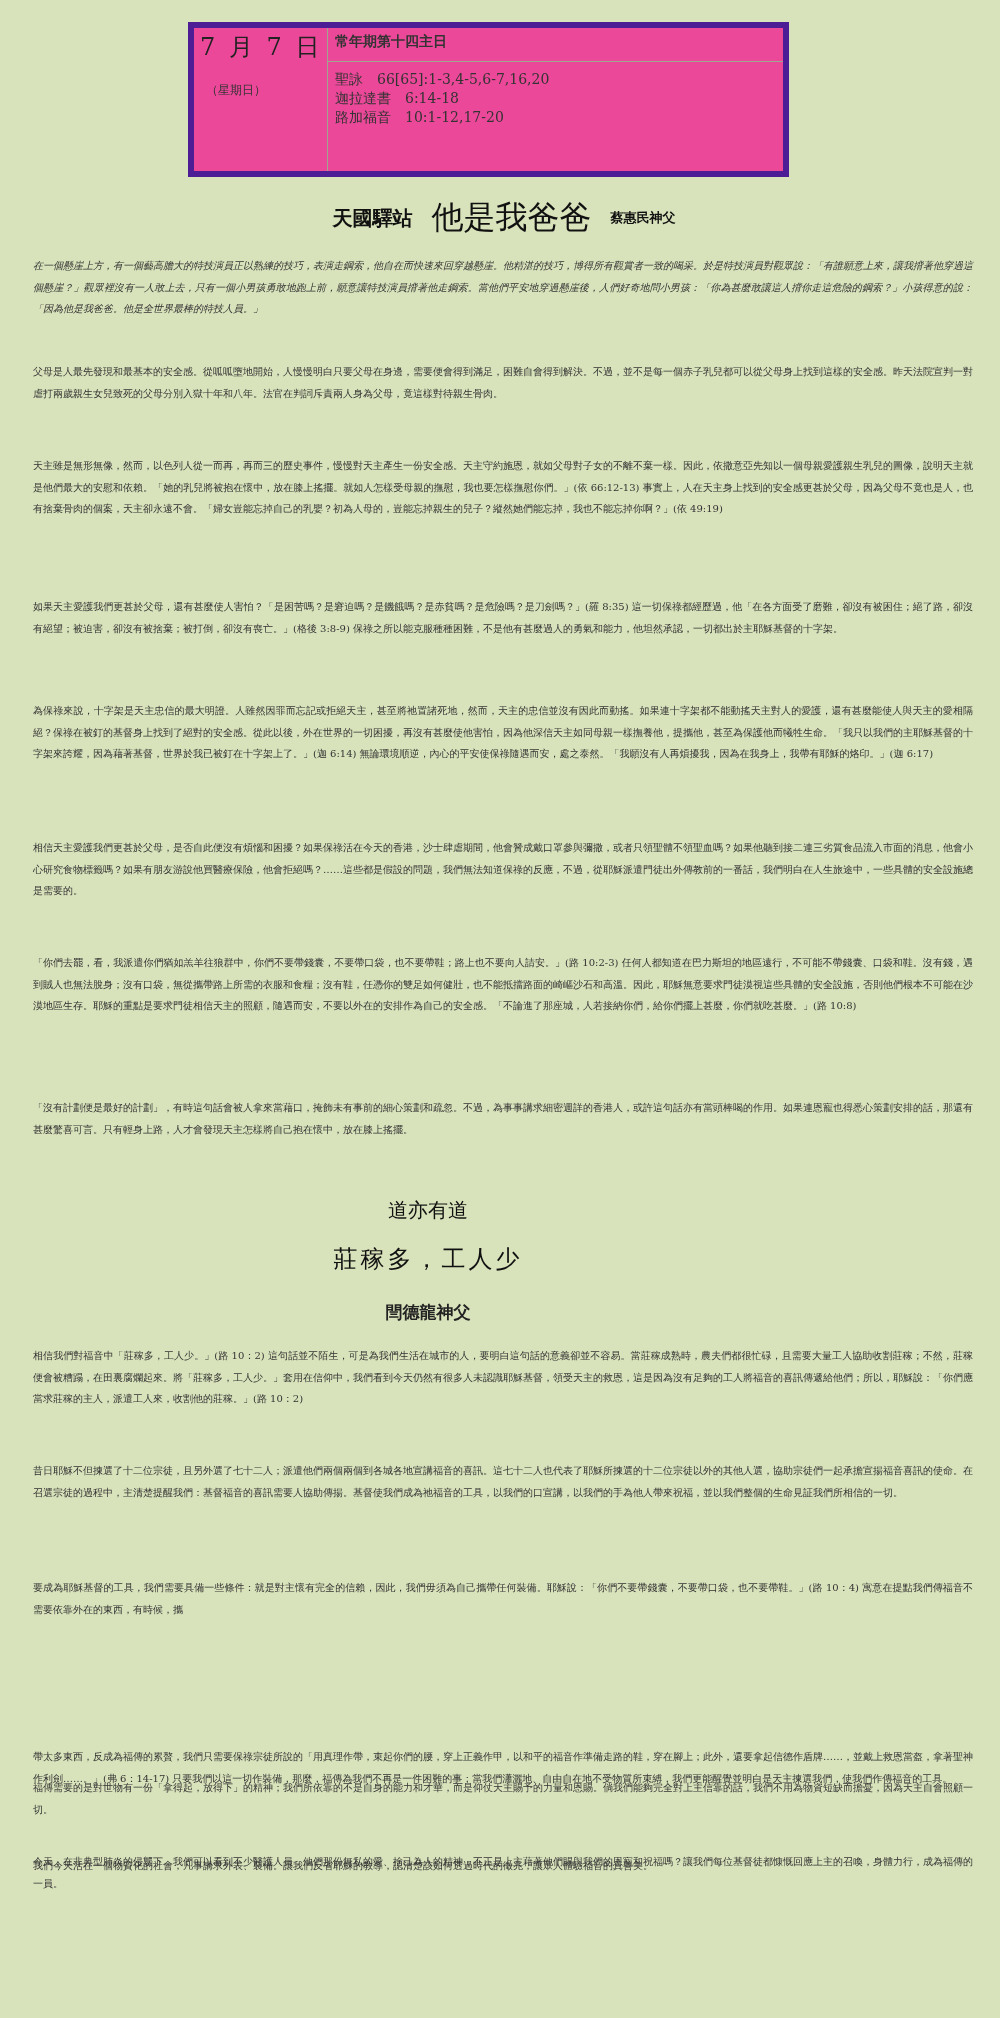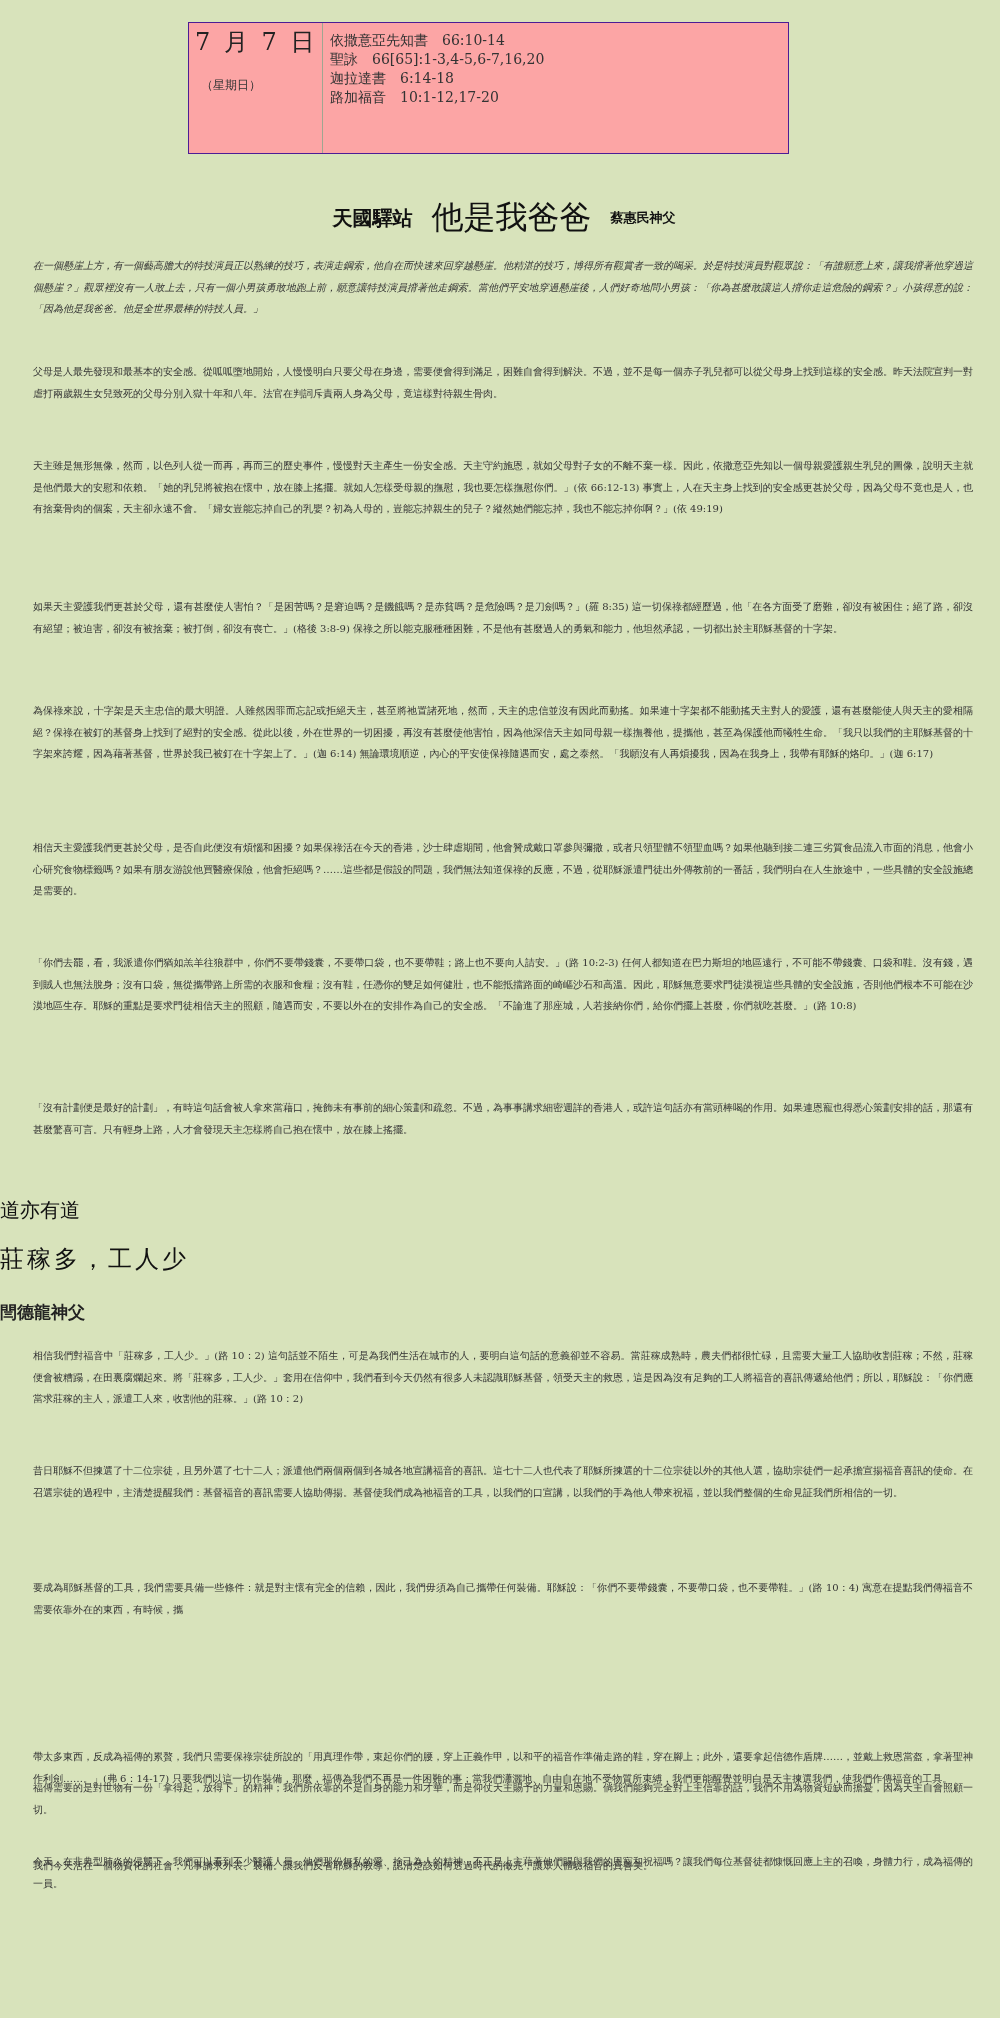--- a/index.html
+++ b/index.html
@@ -8,25 +8,25 @@
     height: 2018px;
     background: #d8e3bb;
     color: #333;
     font-family: "DejaVu Serif", "Liberation Serif", serif;
     overflow: hidden;
     position: relative;
   }
   .header-table {
     position: absolute;
     left: 188px; top: 22px;
-    width: 601px; height: 132px;
-    border: 1px solid #4c1d95;
+    width: 601px; height: 155px;
+    border: 6px solid #4c1d95;
     box-sizing: border-box;
     display: flex;
-    background: #fca5a5;
+    background: #ec4899;
   }
   .date-cell {
     width: 134px;
     border-right: 1px solid #9fa690;
     box-sizing: border-box;
     padding: 4px 0 0 6px;
   }
   .date-main { font-size: 24px; letter-spacing: 3px; color: #222; line-height: 30px; }
   .date-sub { font-size: 12px; margin-left: 6px; color: #333; margin-top: 20px; }
   .readings-cell { flex: 1; display: flex; flex-direction: column; }
@@ -51,36 +51,36 @@
   .para {
     position: absolute;
     left: 33px; width: 940px;
     font-size: 10px; line-height: 21.5px;
     color: #333;
     text-align: justify;
     margin: 0;
   }
   .para.italic { font-style: italic; }
 
-  .article2-header { position: absolute; left: 0; width: 856px; color: #111; }
+  .article2-header { position: absolute; left: 0; width: 856px; text-align: center; color: #111; }
   .a2-column { top: 1197px; font-size: 20px; }
   .a2-title { top: 1243px; font-size: 24px; letter-spacing: 3px; }
   .a2-author { top: 1301px; font-size: 17px; font-weight: bold; color: #222; }
 </style>
 </head>
 <body>
 
 <div class="header-table">
   <div class="date-cell">
     <div class="date-main">7 月 7 日</div>
     <div class="date-sub">（星期日）</div>
   </div>
   <div class="readings-cell">
+    <div class="feast-row">常年期第十四主日</div>
     <div class="readings-list">
-      <div class="reading-item"><span>依撒意亞先知書</span><span class="ref">66:10-14</span></div>
       <div class="reading-item"><span>聖詠</span><span class="ref">66[65]:1-3,4-5,6-7,16,20</span></div>
       <div class="reading-item"><span>迦拉達書</span><span class="ref">6:14-18</span></div>
       <div class="reading-item"><span>路加福音</span><span class="ref">10:1-12,17-20</span></div>
     </div>
   </div>
 </div>
 
 <div class="article1-title">
   <span class="column">天國驛站</span>
   <span class="main">他是我爸爸</span>

